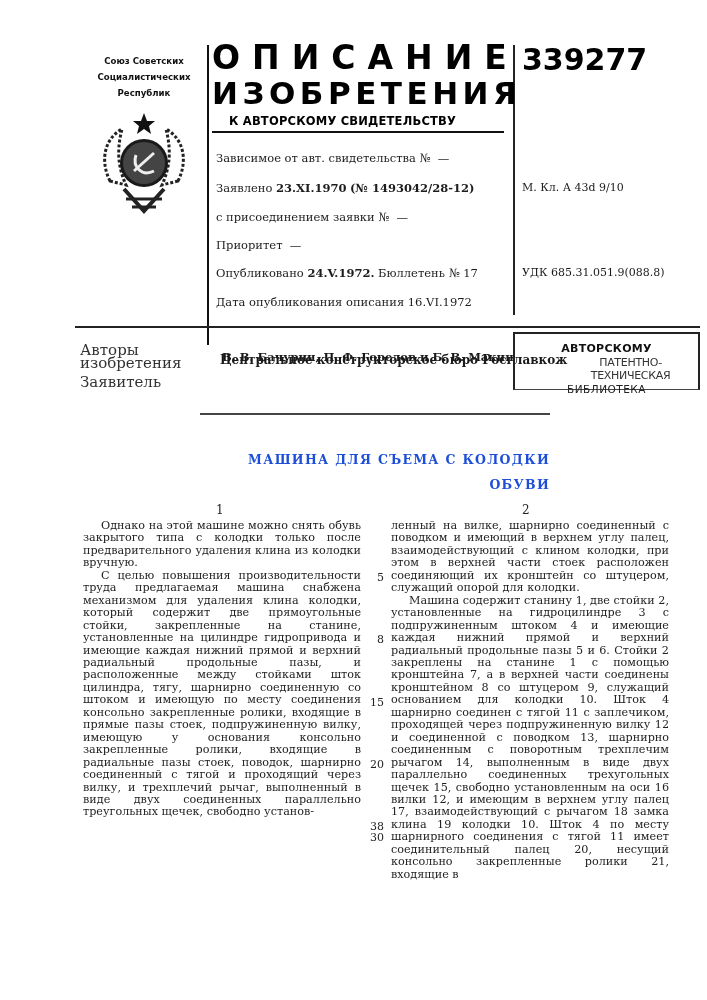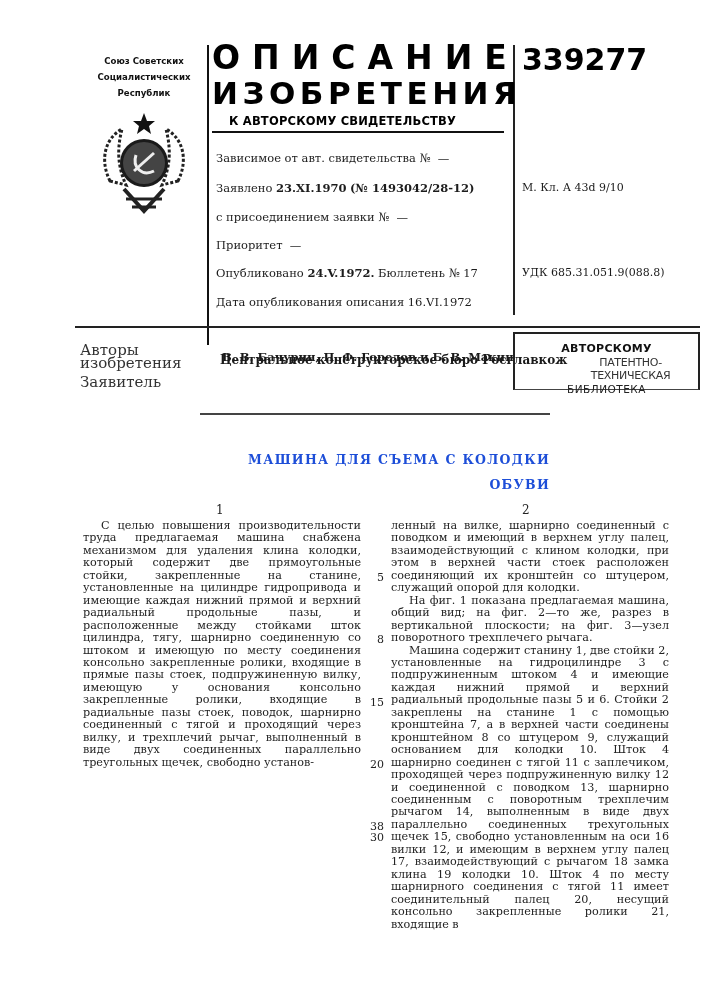--- a/index.html
+++ b/index.html
@@ -104,27 +104,27 @@
 <div class="abs hrule-2"></div>
 
 <div class="abs doc-title">
   <div>МАШИНА ДЛЯ СЪЕМА С КОЛОДКИ ОБУВИ</div>
 </div>
 
 <div class="abs col-num" style="left:216px">1</div>
 <div class="abs col-num" style="left:522px">2</div>
 
 <div class="abs col col-left">
+  <p>Однако на этой машине можно снять обувь закрытого типа с колодки только после предварительного удаления клина из колодки вручную.</p>
   <p>С целью повышения производительности труда предлагаемая машина снабжена механизмом для удаления клина колодки, который содержит две прямоугольные стойки, закрепленные на станине, установленные на цилиндре гидропривода и имеющие каждая нижний прямой и верхний радиальный продольные пазы, и расположенные между стойками шток цилиндра, тягу, шарнирно соединенную со штоком и имеющую по месту соединения консольно закрепленные ролики, входящие в прямые пазы стоек, подпружиненную вилку, имеющую у основания консольно закрепленные ролики, входящие в радиальные пазы стоек, поводок, шарнирно соединенный с тягой и проходящий через вилку, и трехплечий рычаг, выполненный в виде двух соединенных параллельно треугольных щечек, свободно установ-</p>
 </div>
 
 <div class="abs linenum" style="top:571px">5</div>
 <div class="abs linenum" style="top:633px">8</div>
 <div class="abs linenum" style="top:696px">15</div>
 <div class="abs linenum" style="top:758px">20</div>
 <div class="abs linenum" style="top:820px">38</div>
 <div class="abs linenum" style="top:831px">30</div>
 
 <div class="abs col col-right">
   <p class="cont">ленный на вилке, шарнирно соединенный с поводком и имеющий в верхнем углу палец, взаимодействующий с клином колодки, при этом в верхней части стоек расположен соединяющий их кронштейн со штуцером, служащий опорой для колодки.</p>
-  <p>На фиг. 1 показана предлагаемая машина, общий вид; на фиг. 2—то же, разрез в вертикальной плоскости; на фиг. 3—узел поворотного трехплечего рычага.</p>
   <p>Машина содержит станину 1, две стойки 2, установленные на гидроцилиндре 3 с подпружиненным штоком 4 и имеющие каждая нижний прямой и верхний радиальный продольные пазы 5 и 6. Стойки 2 закреплены на станине 1 с помощью кронштейна 7, а в верхней части соединены кронштейном 8 со штуцером 9, служащий основанием для колодки 10. Шток 4 шарнирно соединен с тягой 11 с заплечиком, проходящей через подпружиненную вилку 12 и соединенной с поводком 13, шарнирно соединенным с поворотным трехплечим рычагом 14, выполненным в виде двух параллельно соединенных трехугольных щечек 15, свободно установленным на оси 16 вилки 12, и имеющим в верхнем углу палец 17, взаимодействующий с рычагом 18 замка клина 19 колодки 10. Шток 4 по месту шарнирного соединения с тягой 11 имеет соединительный палец 20, несущий консольно закрепленные ролики 21, входящие в</p>
 </div>
 
 </body></html>

